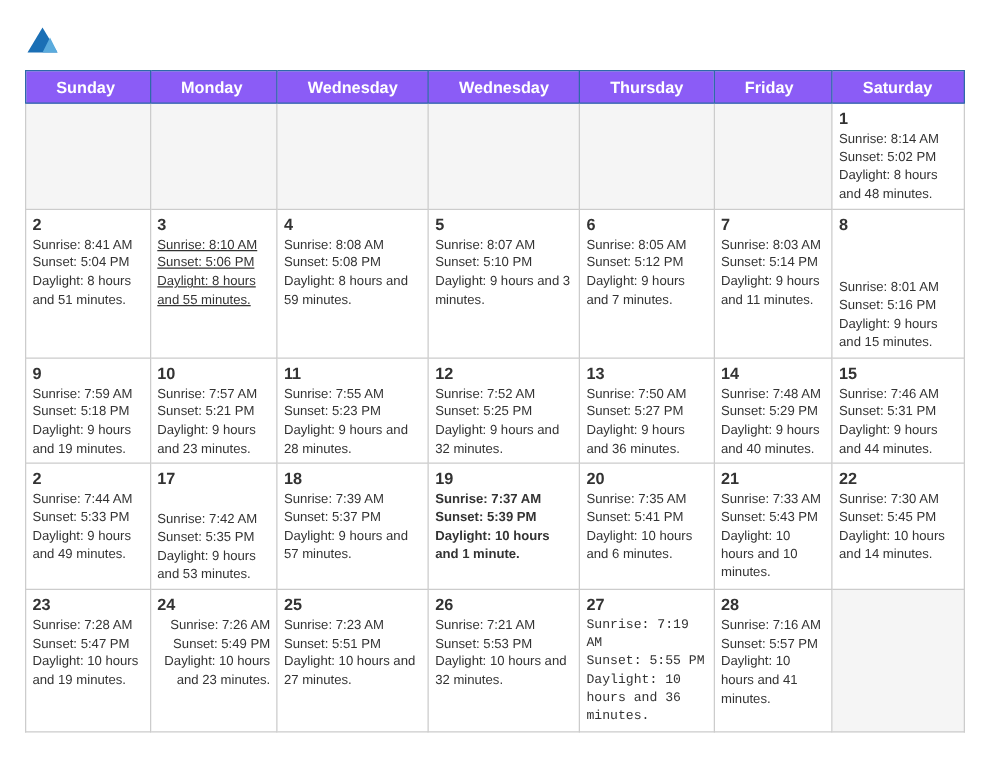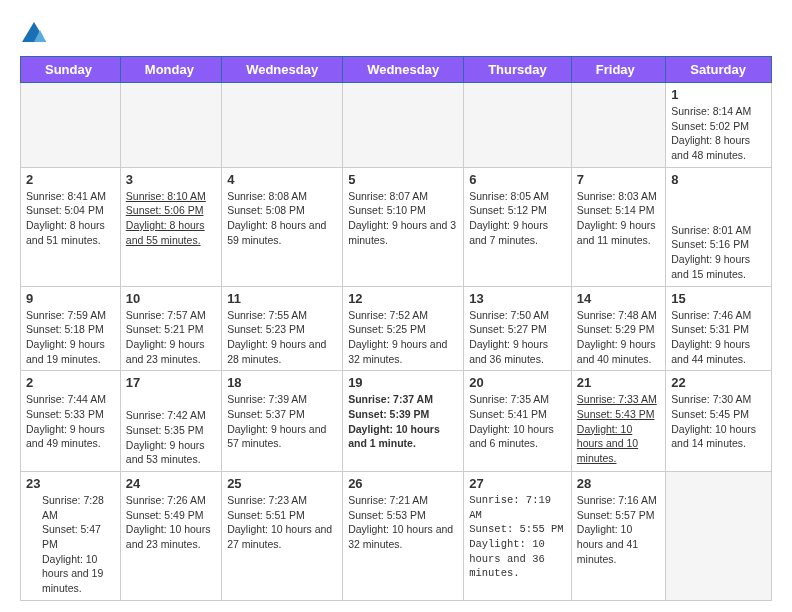--- a/index.html
+++ b/index.html
@@ -263,41 +263,41 @@
 Daylight: 10 hours and 1 minute.</div>
           </td>
           <td>
             <span class="day-num">20</span>
             <div class="day-info" style="white-space: pre-line;">Sunrise: 7:35 AM
 Sunset: 5:41 PM
 Daylight: 10 hours and 6 minutes.</div>
           </td>
           <td>
             <span class="day-num">21</span>
-            <div class="day-info" style="white-space: pre-line; text-decoration: underline;">Sunrise: 7:33 AM
+            <div class="day-info" style="white-space: pre-line;">Sunrise: 7:33 AM
 Sunset: 5:43 PM
 Daylight: 10 hours and 10 minutes.</div>
           </td>
           <td>
             <span class="day-num">22</span>
             <div class="day-info" style="white-space: pre-line;">Sunrise: 7:30 AM
 Sunset: 5:45 PM
 Daylight: 10 hours and 14 minutes.</div>
           </td>
         </tr>
         <tr class="week-row">
           <td>
             <span class="day-num">23</span>
-            <div class="day-info" style="white-space: pre-line; margin-left: 16px;">Sunrise: 7:28 AM
+            <div class="day-info" style="white-space: pre-line;">Sunrise: 7:28 AM
 Sunset: 5:47 PM
 Daylight: 10 hours and 19 minutes.</div>
           </td>
           <td>
             <span class="day-num">24</span>
-            <div class="day-info" style="white-space: pre-line;">Sunrise: 7:26 AM
+            <div class="day-info" style="white-space: pre-line; text-align: right;">Sunrise: 7:26 AM
 Sunset: 5:49 PM
 Daylight: 10 hours and 23 minutes.</div>
           </td>
           <td>
             <span class="day-num">25</span>
             <div class="day-info" style="white-space: pre-line;">Sunrise: 7:23 AM
 Sunset: 5:51 PM
 Daylight: 10 hours and 27 minutes.</div>
           </td>
           <td>

